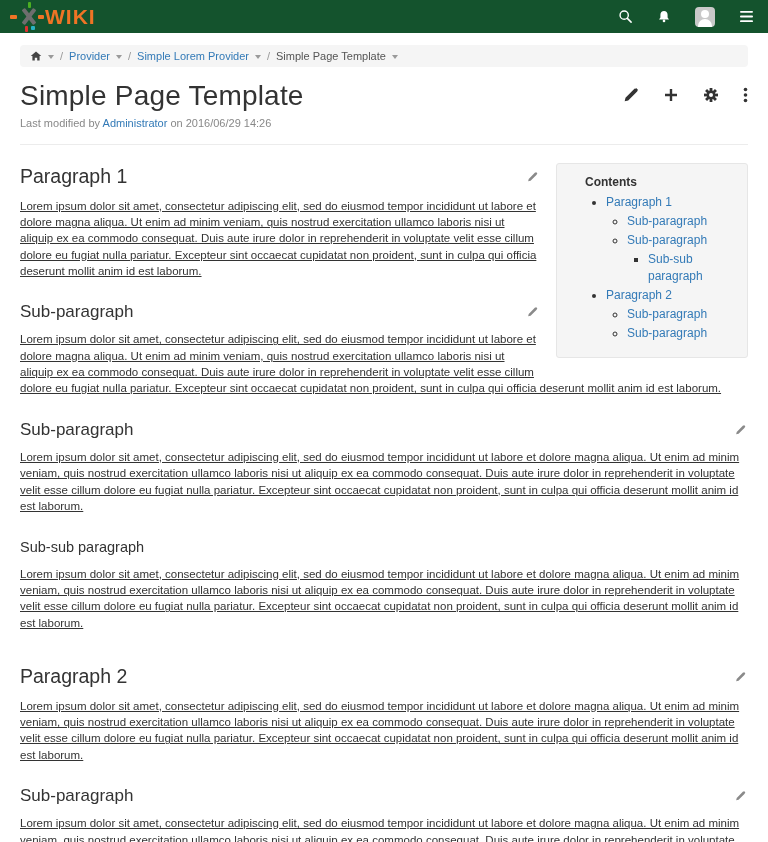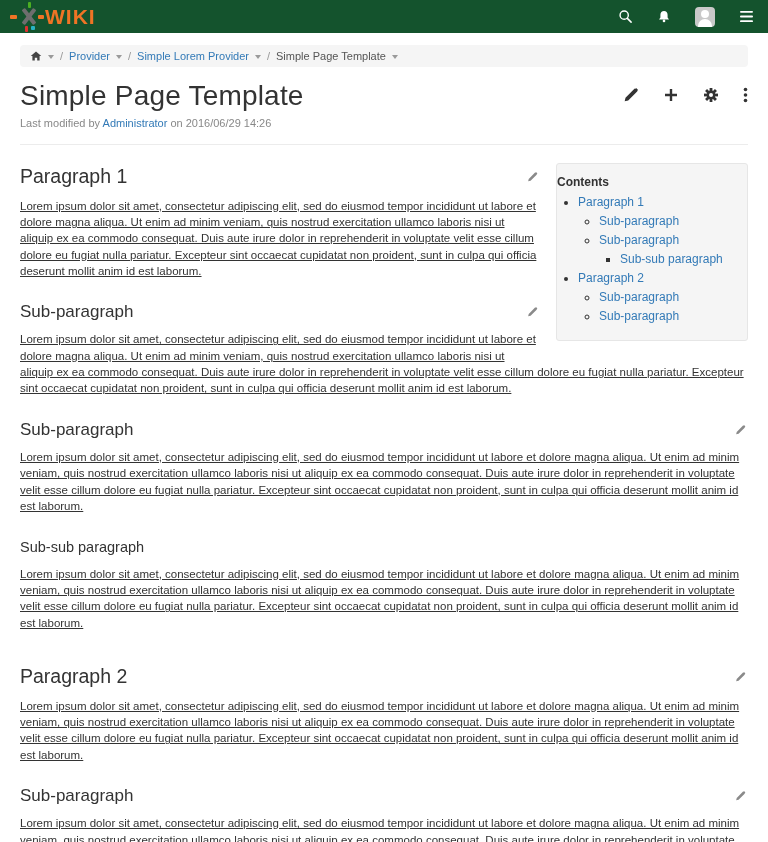--- a/index.html
+++ b/index.html
@@ -41,21 +41,21 @@
   .page-title { font-size: 28px; font-weight: 400; color: #333; margin: 13px 0 5px; letter-spacing: 0.2px; }
   .page-actions { position: absolute; right: 20px; top: 20px; display: flex; gap: 24px; align-items: center; }
   .action-btn { display: inline-flex; cursor: pointer; color: #333; }
   .modified { font-size: 11px; color: #888; }
   .modified a { color: #337ab7; text-decoration: none; cursor: pointer; }
   .divider { border: none; border-top: 1px solid #ececec; margin: 15px 20px 0; }
 
   
   .content { padding: 16px 20px 0; font-size: 11.5px; line-height: 1.42; color: #333; }
   .toc { float: right; width: 192px; background: #f5f5f5; border: 1px solid #e6e6e6; border-radius: 3px;
-         padding: 10px 8px 13px 0; margin: 2px 0 14px 16px; font-size: 12px; }
+         padding: 10px 8px 13px 28px; margin: 2px 0 14px 16px; font-size: 12px; }
   .toc-title { font-weight: bold; font-size: 12px; color: #333; margin-bottom: 3px; }
   .toc ul { margin: 0; padding-left: 21px; }
   .toc ul ul { list-style-type: circle; }
   .toc ul ul ul { list-style-type: square; }
   .toc li { margin: 2px 0; color: #333; }
   .toc a { color: #337ab7; text-decoration: none; cursor: pointer; }
 
   .sec-h { position: relative; overflow: hidden; font-weight: 400; color: #333; }
   .sec-h1 { font-size: 19.5px; margin: 32px 0 7px; }
   .sec-h2 { font-size: 17px; margin: 21px 0 7px; }

